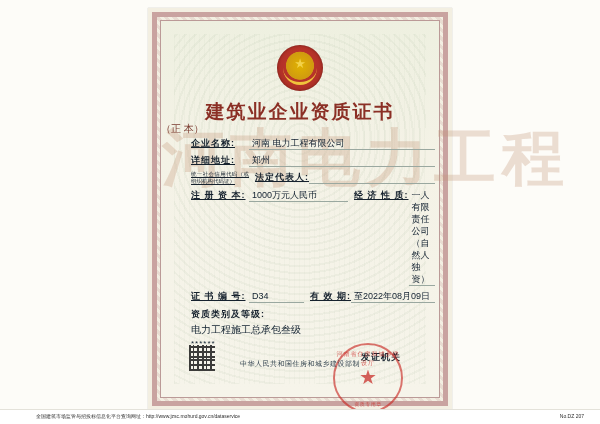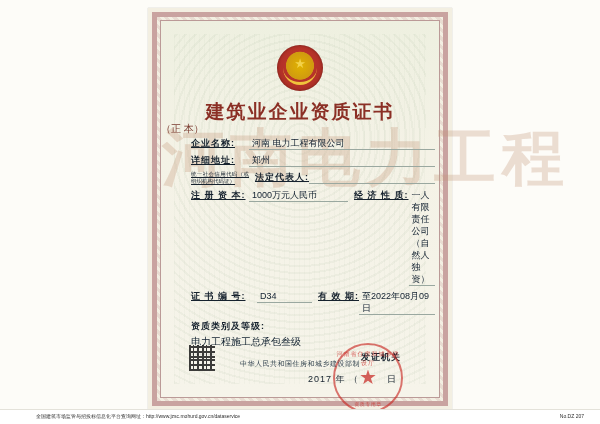--- a/index.html
+++ b/index.html
@@ -162,21 +162,20 @@
   .val {
     flex: 1 1 auto;
     border-bottom: 1px solid #9aa8a0;
     padding-left: 3px;
     min-height: 12px;
     font-size: 9px;
     color: #112030;
   }
   .val.short {
     flex: 0 0 52px;
-    margin-left: 8px;
   }
   .val.mid {
     flex: 0 0 96px;
   }
   .lbl.inline {
     width: auto;
     flex: 0 0 auto;
     padding-left: 6px;
   }
   .scope-label {
@@ -373,26 +372,20 @@
       </div>
 
       <div class="issuer">发证机关</div>
 
       <div class="seal">
         <div class="seal-top">河南省住房和城乡建设厅</div>
         <div class="seal-star">★</div>
         <div class="seal-bottom">资质专用章</div>
       </div>
 
-      <div class="date-line">
-        <span>2017 年</span>
-        <span>（</span>
-        &nbsp;&nbsp;&nbsp;&nbsp;&nbsp;&nbsp;
-        <span>日</span>
-      </div>
 
       <div class="footer-note">中华人民共和国住房和城乡建设部制</div>
 
       <div class="qr"></div>
 
       <div class="tiny-microtext"></div>
     </div>
   </div>
 
   <div class="bottom-bar">

